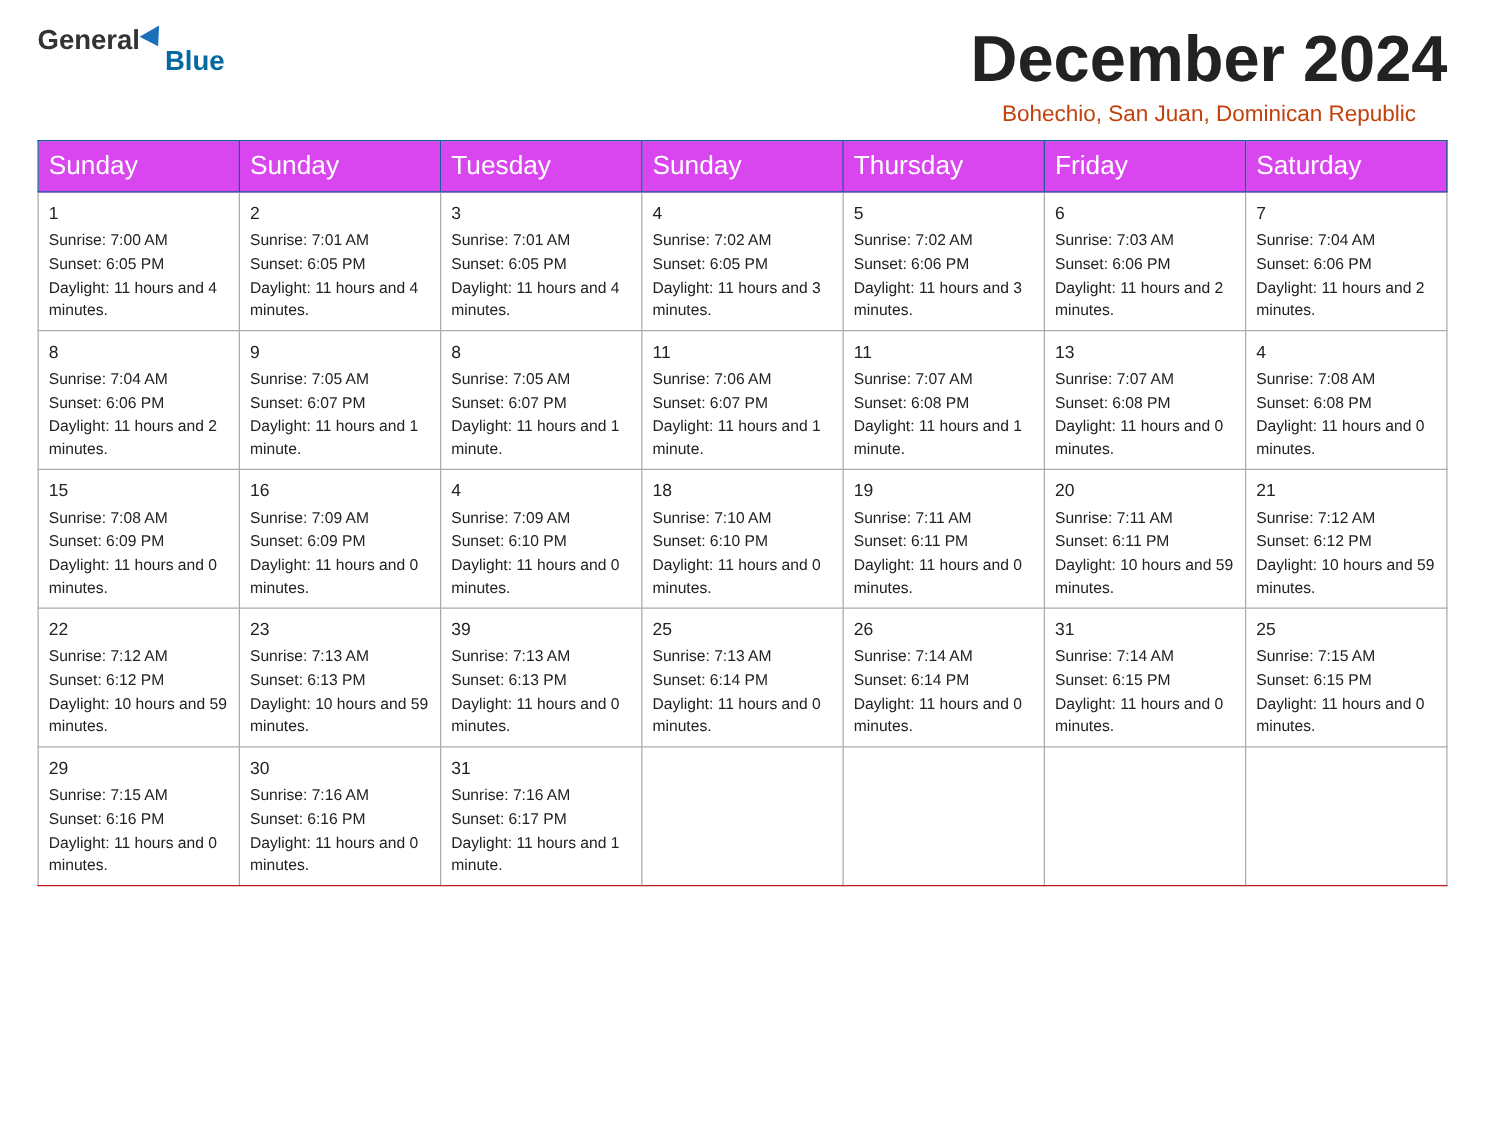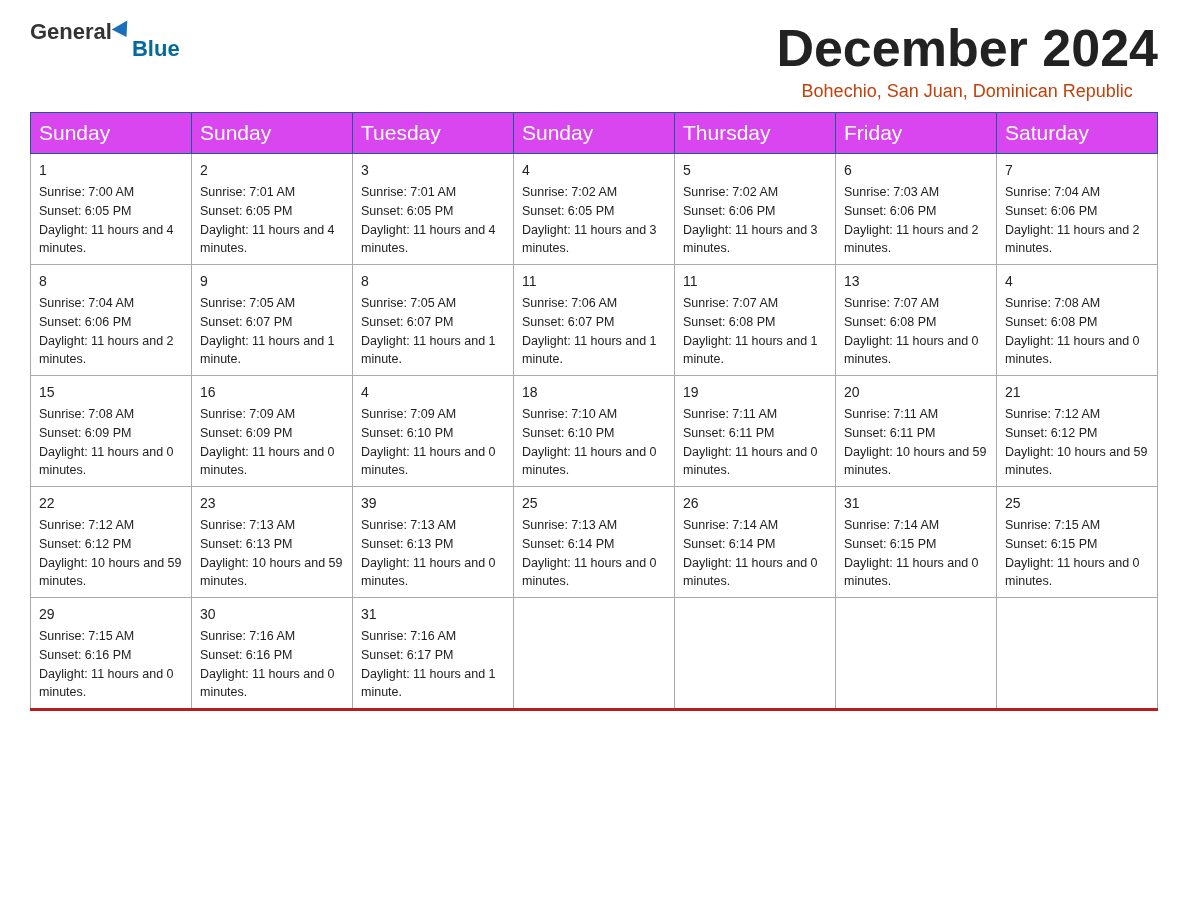--- a/index.html
+++ b/index.html
@@ -76,21 +76,21 @@
       color: #222;
       line-height: 1.5;
     }
     .day-num {
       font-size: 14px;
       font-weight: normal;
       display: block;
       margin-bottom: 2px;
     }
     .empty { background: #fff; border: 1px solid #aaa; }
-    tr:last-child td { border-bottom: 3px solid #b91c1c; }
+    tr:last-child td { border-bottom: 1px solid #b91c1c; }
   </style>
 </head>
 <body>
 
 <div class="header">
   <div class="logo">
     <div>
       <span class="logo-general">General</span><span class="logo-triangle"></span>
     </div>
     <div class="logo-blue">Blue</div>

